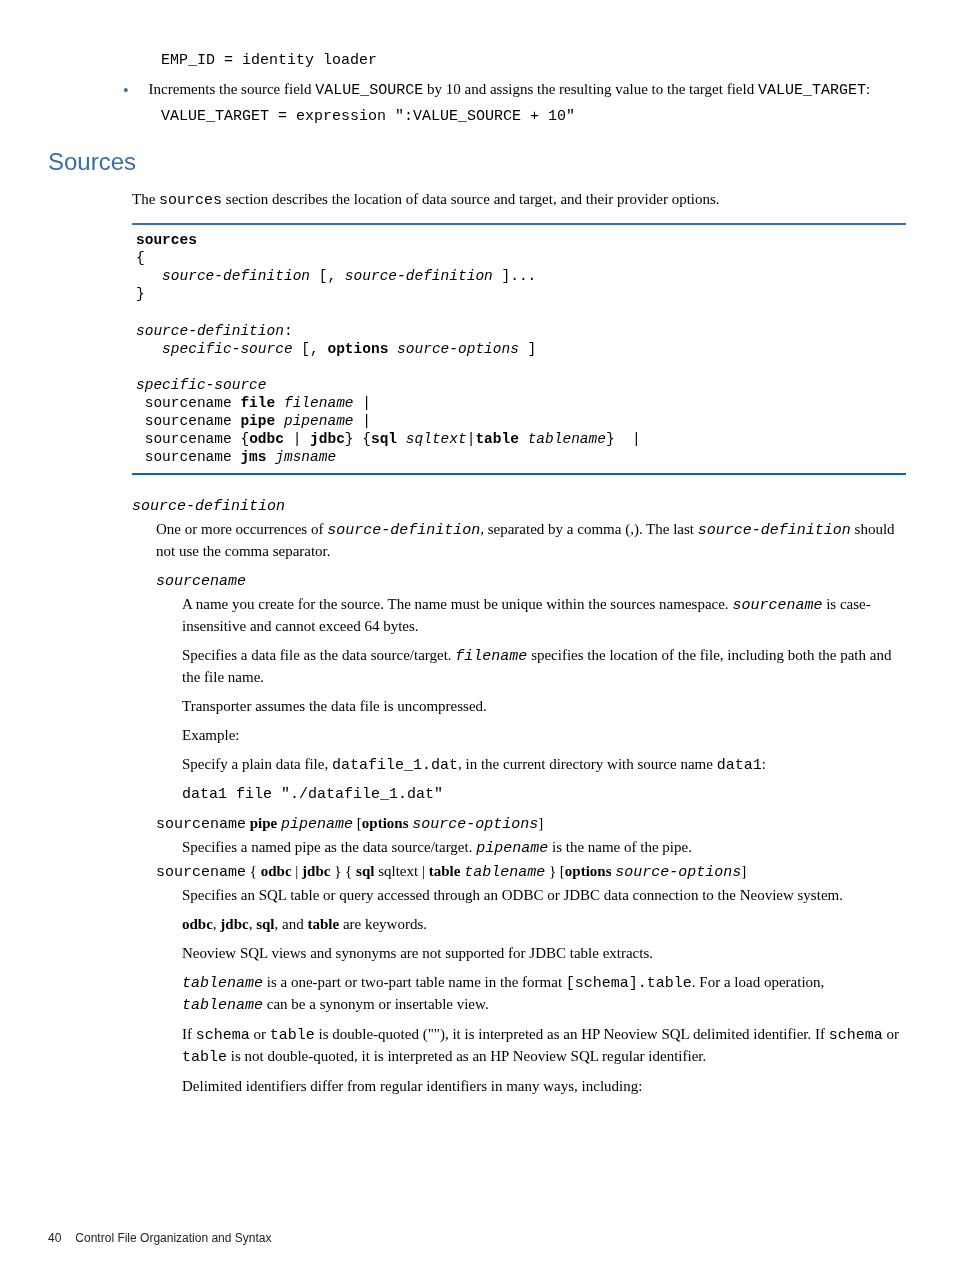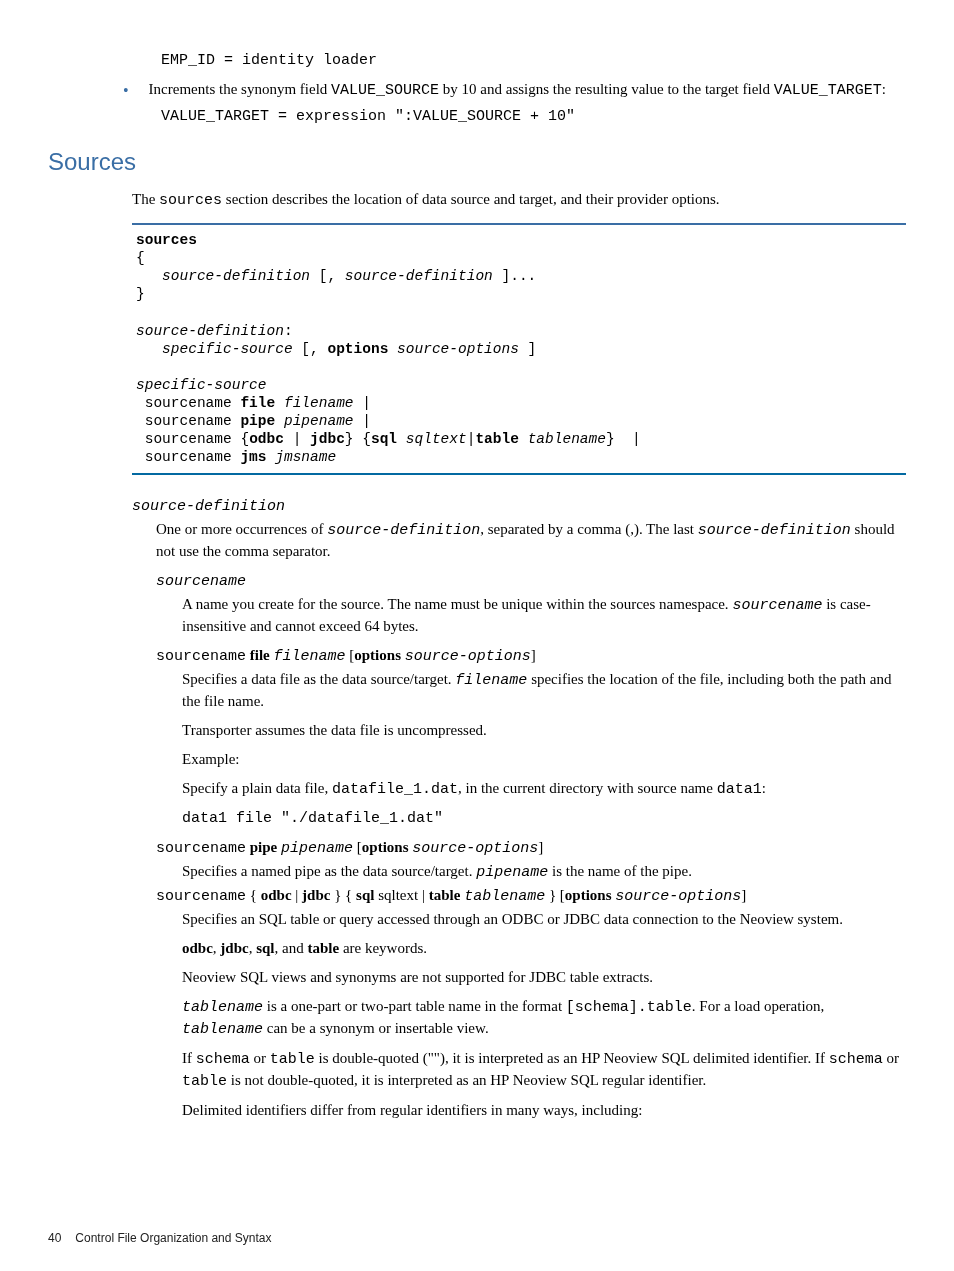--- a/index.html
+++ b/index.html
@@ -106,21 +106,21 @@
 </head>
 <body>
 
 <div class="page">
 
   <div class="code-line">EMP_ID = identity loader</div>
 
   <div class="bullet-row">
     <div class="bullet">•</div>
     <div class="bullet-text">
-      <span>Increments the synonym field </span><span class="code">VALUE_SOURCE</span><span> by 10 and assigns the resulting value to the target field </span><span class="code">VALUE_TARGET</span><span>:</span>
+      <span>Increments the source field </span><span class="code">VALUE_SOURCE</span><span> by 10 and assigns the resulting value to the target field </span><span class="code">VALUE_TARGET</span><span>:</span>
     </div>
   </div>
 
   <div class="code-line">VALUE_TARGET = expression ":VALUE_SOURCE + 10"</div>
 
   <h2 class="section-heading">Sources</h2>
 
   <div class="para">
     <span>The </span><span class="code">sources</span><span> section describes the location of data source and target, and their provider options.</span>
   </div>
@@ -146,23 +146,20 @@
     <span>One or more occurrences of </span><span class="code-italic">source-definition</span><span>, separated by a comma (,). The last </span><span class="code-italic">source-definition</span><span> should not use the comma separator.</span>
   </div>
 
   <div class="dl-term-inner">
     <span class="code-italic">sourcename</span>
   </div>
   <div class="dl-def-inner">
     <span>A name you create for the source. The name must be unique within the sources namespace. </span><span class="code-italic">sourcename</span><span> is case-insensitive and cannot exceed 64 bytes.</span>
   </div>
 
-  <div class="dl-term-inner">
-    <span class="code">sourcename</span><span class="bold"> file </span><span class="code-italic">filename</span><span> [</span><span class="bold">options </span><span class="code-italic">source-options</span><span>]</span>
-  </div>
   <div class="dl-def-inner">
     <span>Specifies a data file as the data source/target. </span><span class="code-italic">filename</span><span> specifies the location of the file, including both the path and the file name.</span>
   </div>
   <div class="dl-def-inner">Transporter assumes the data file is uncompressed.</div>
   <div class="dl-def-inner">Example:</div>
   <div class="dl-def-inner">
     <span>Specify a plain data file, </span><span class="code">datafile_1.dat</span><span>, in the current directory with source name </span><span class="code">data1</span><span>:</span>
   </div>
   <div class="dl-def-inner code" style="white-space:pre;">data1 file "./datafile_1.dat"</div>
 

